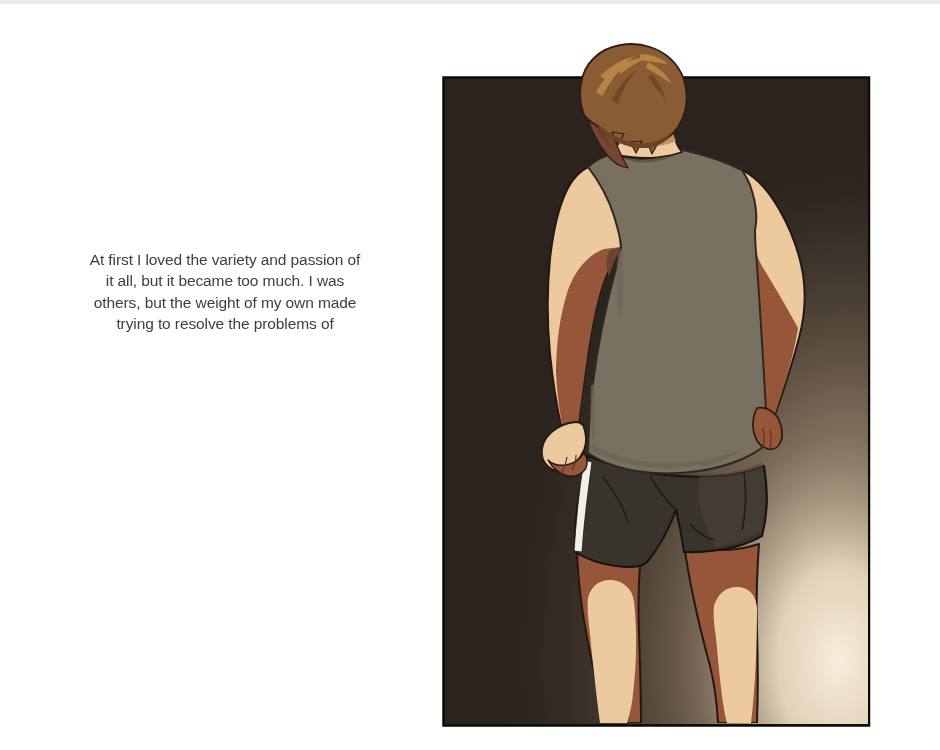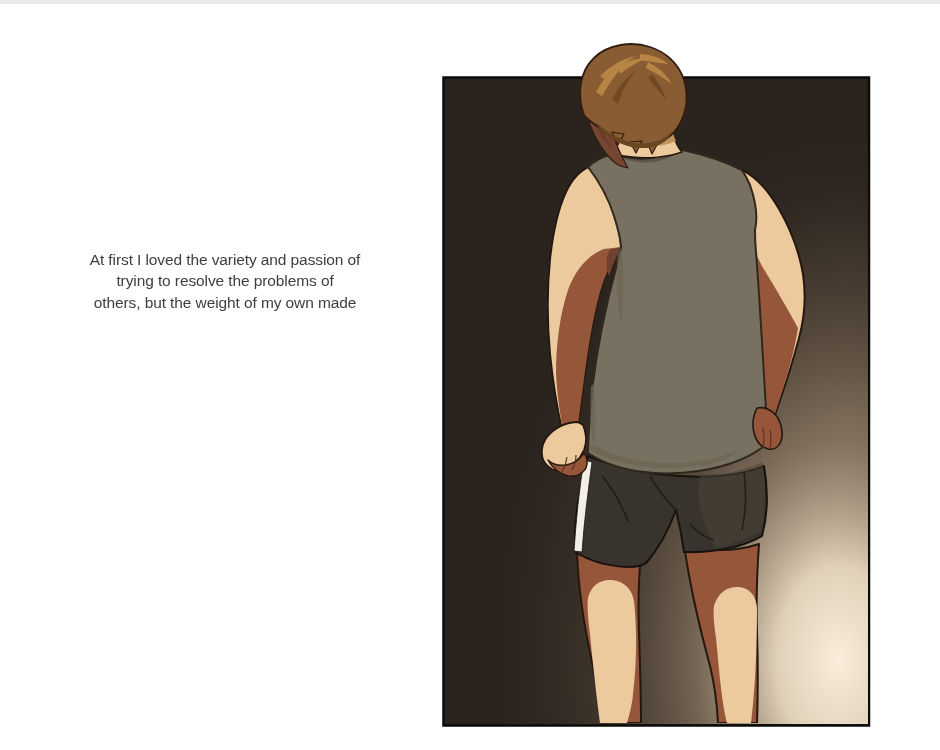--- a/index.html
+++ b/index.html
@@ -48,22 +48,23 @@
   .c-sheen{fill:var(--shorts-sheen);}
   .c-stripe{fill:var(--stripe);}
 </style>
 </head>
 <body>
 
 <div class="stage">
 
   <div class="caption">
     <div class="cl">At first I loved the variety and passion of</div>
+    <div class="cl">it all, but it became too much. I was</div>
+    <div class="cl">others, but the weight of my own made</div>
     <div class="cl">trying to resolve the problems of</div>
-    <div class="cl">others, but the weight of my own made</div>
   </div>
 
   <svg class="art" viewBox="0 0 940 750" role="img" aria-label="Comic panel: a man with short brown hair seen from behind, wearing an olive-taupe sleeveless tank top and dark athletic shorts with a white side stripe, standing in a dark room lit by a warm glow from the lower right.">
     <defs>
       <clipPath id="panelclip">
           <rect x="445" y="75" width="423" height="645"></rect>
         </clipPath>
       <clipPath id="figclip">
           <rect x="445" y="18" width="422" height="701"></rect>
         </clipPath>

